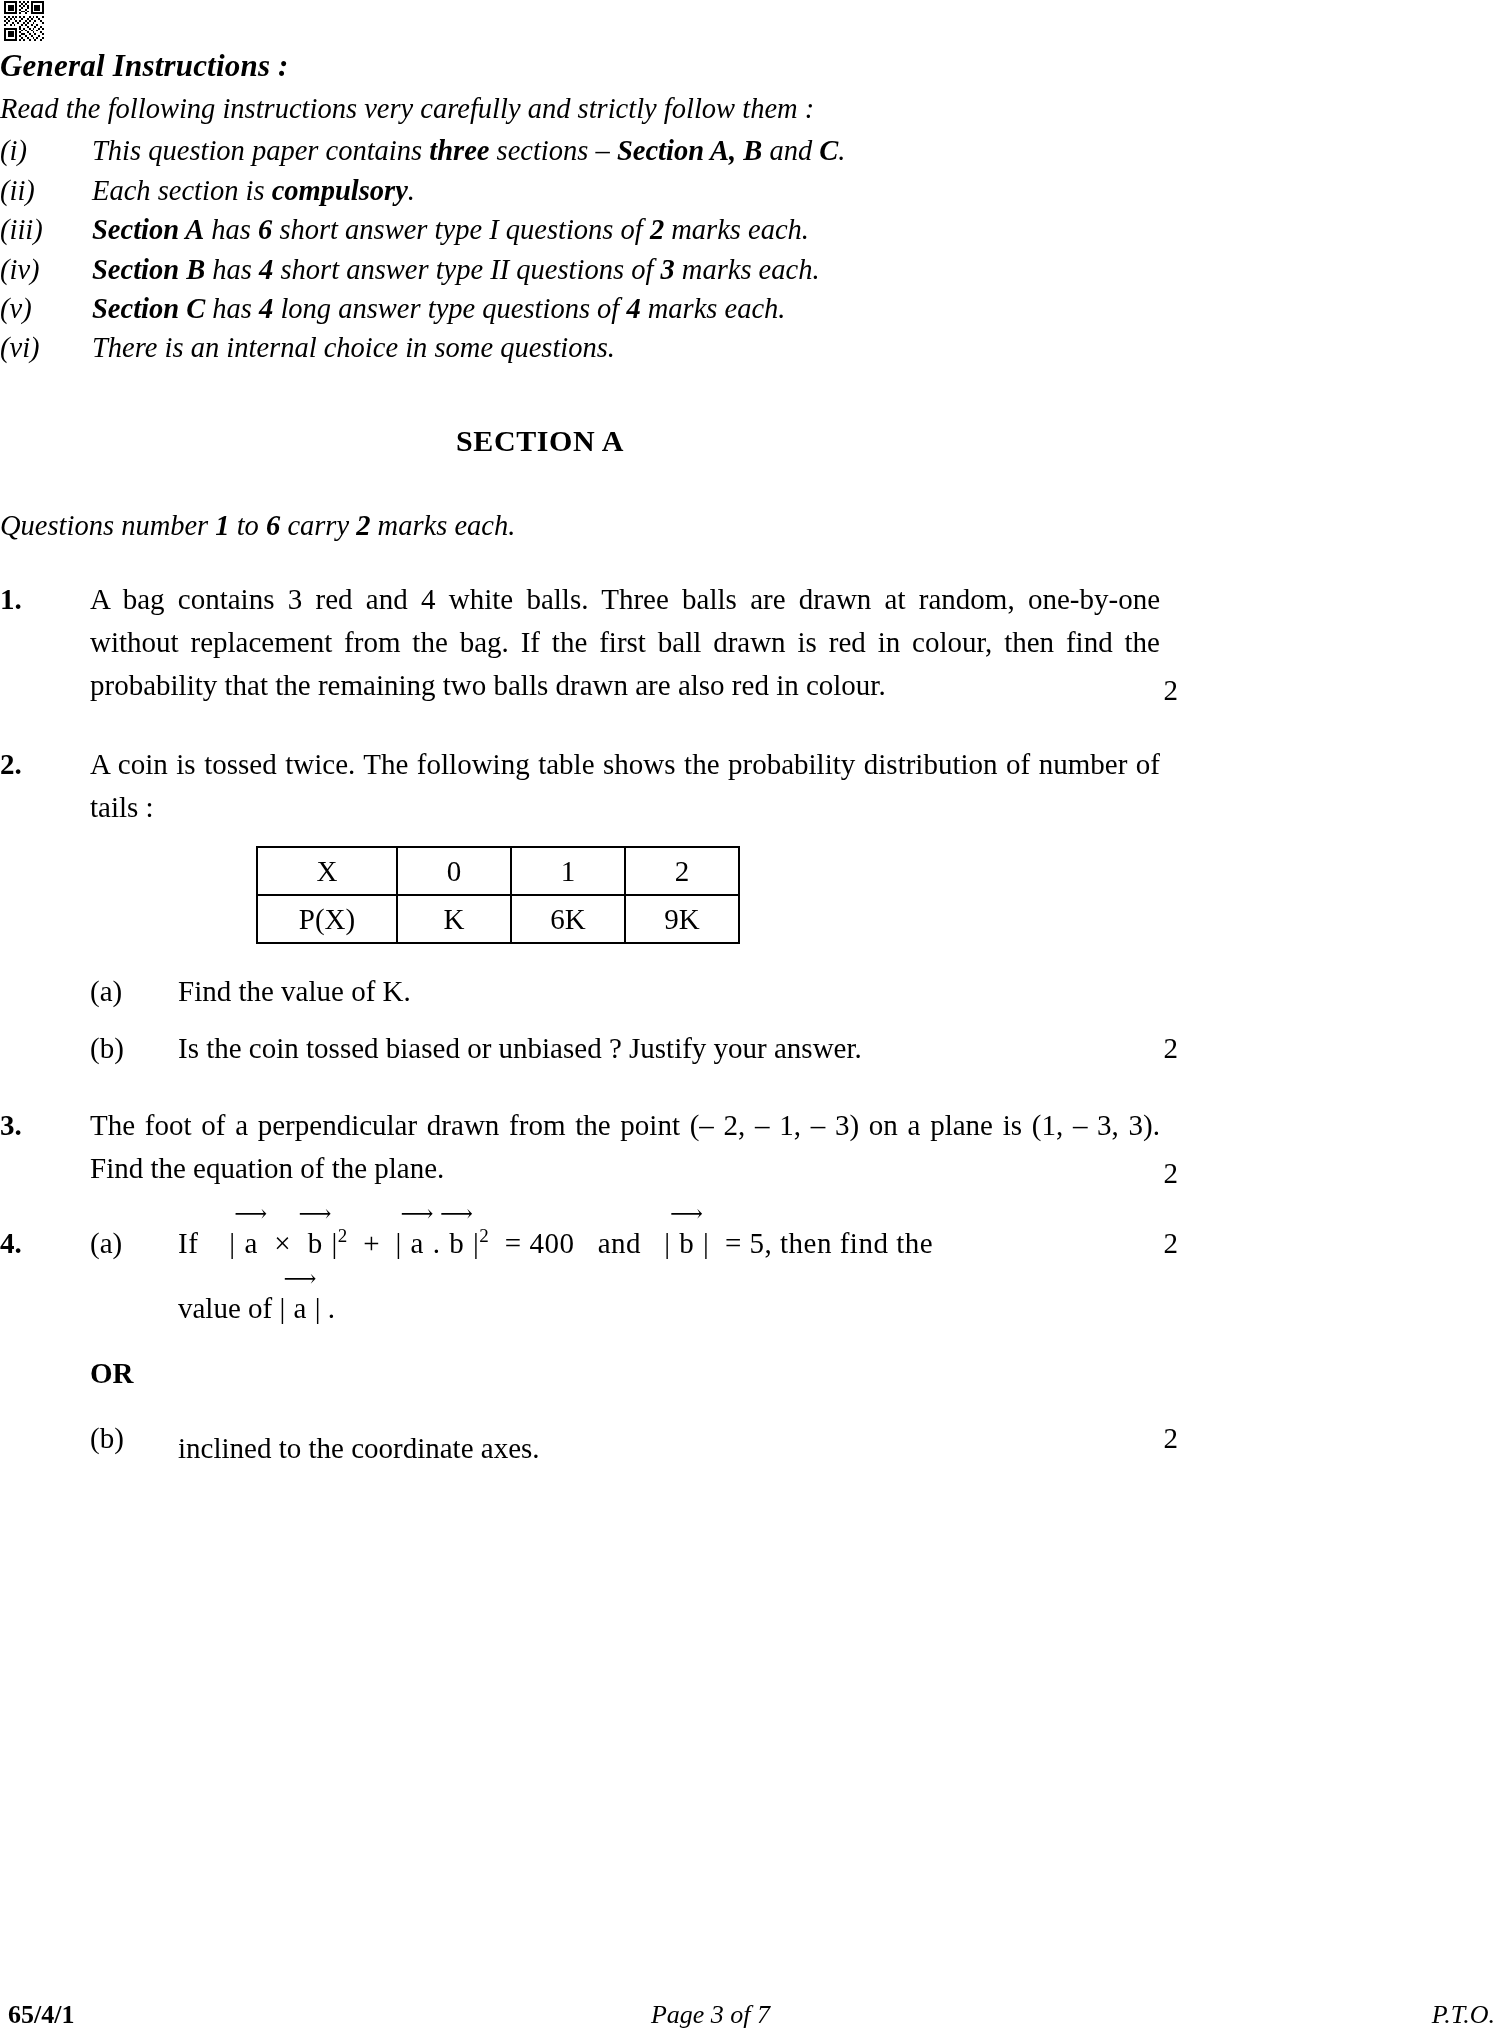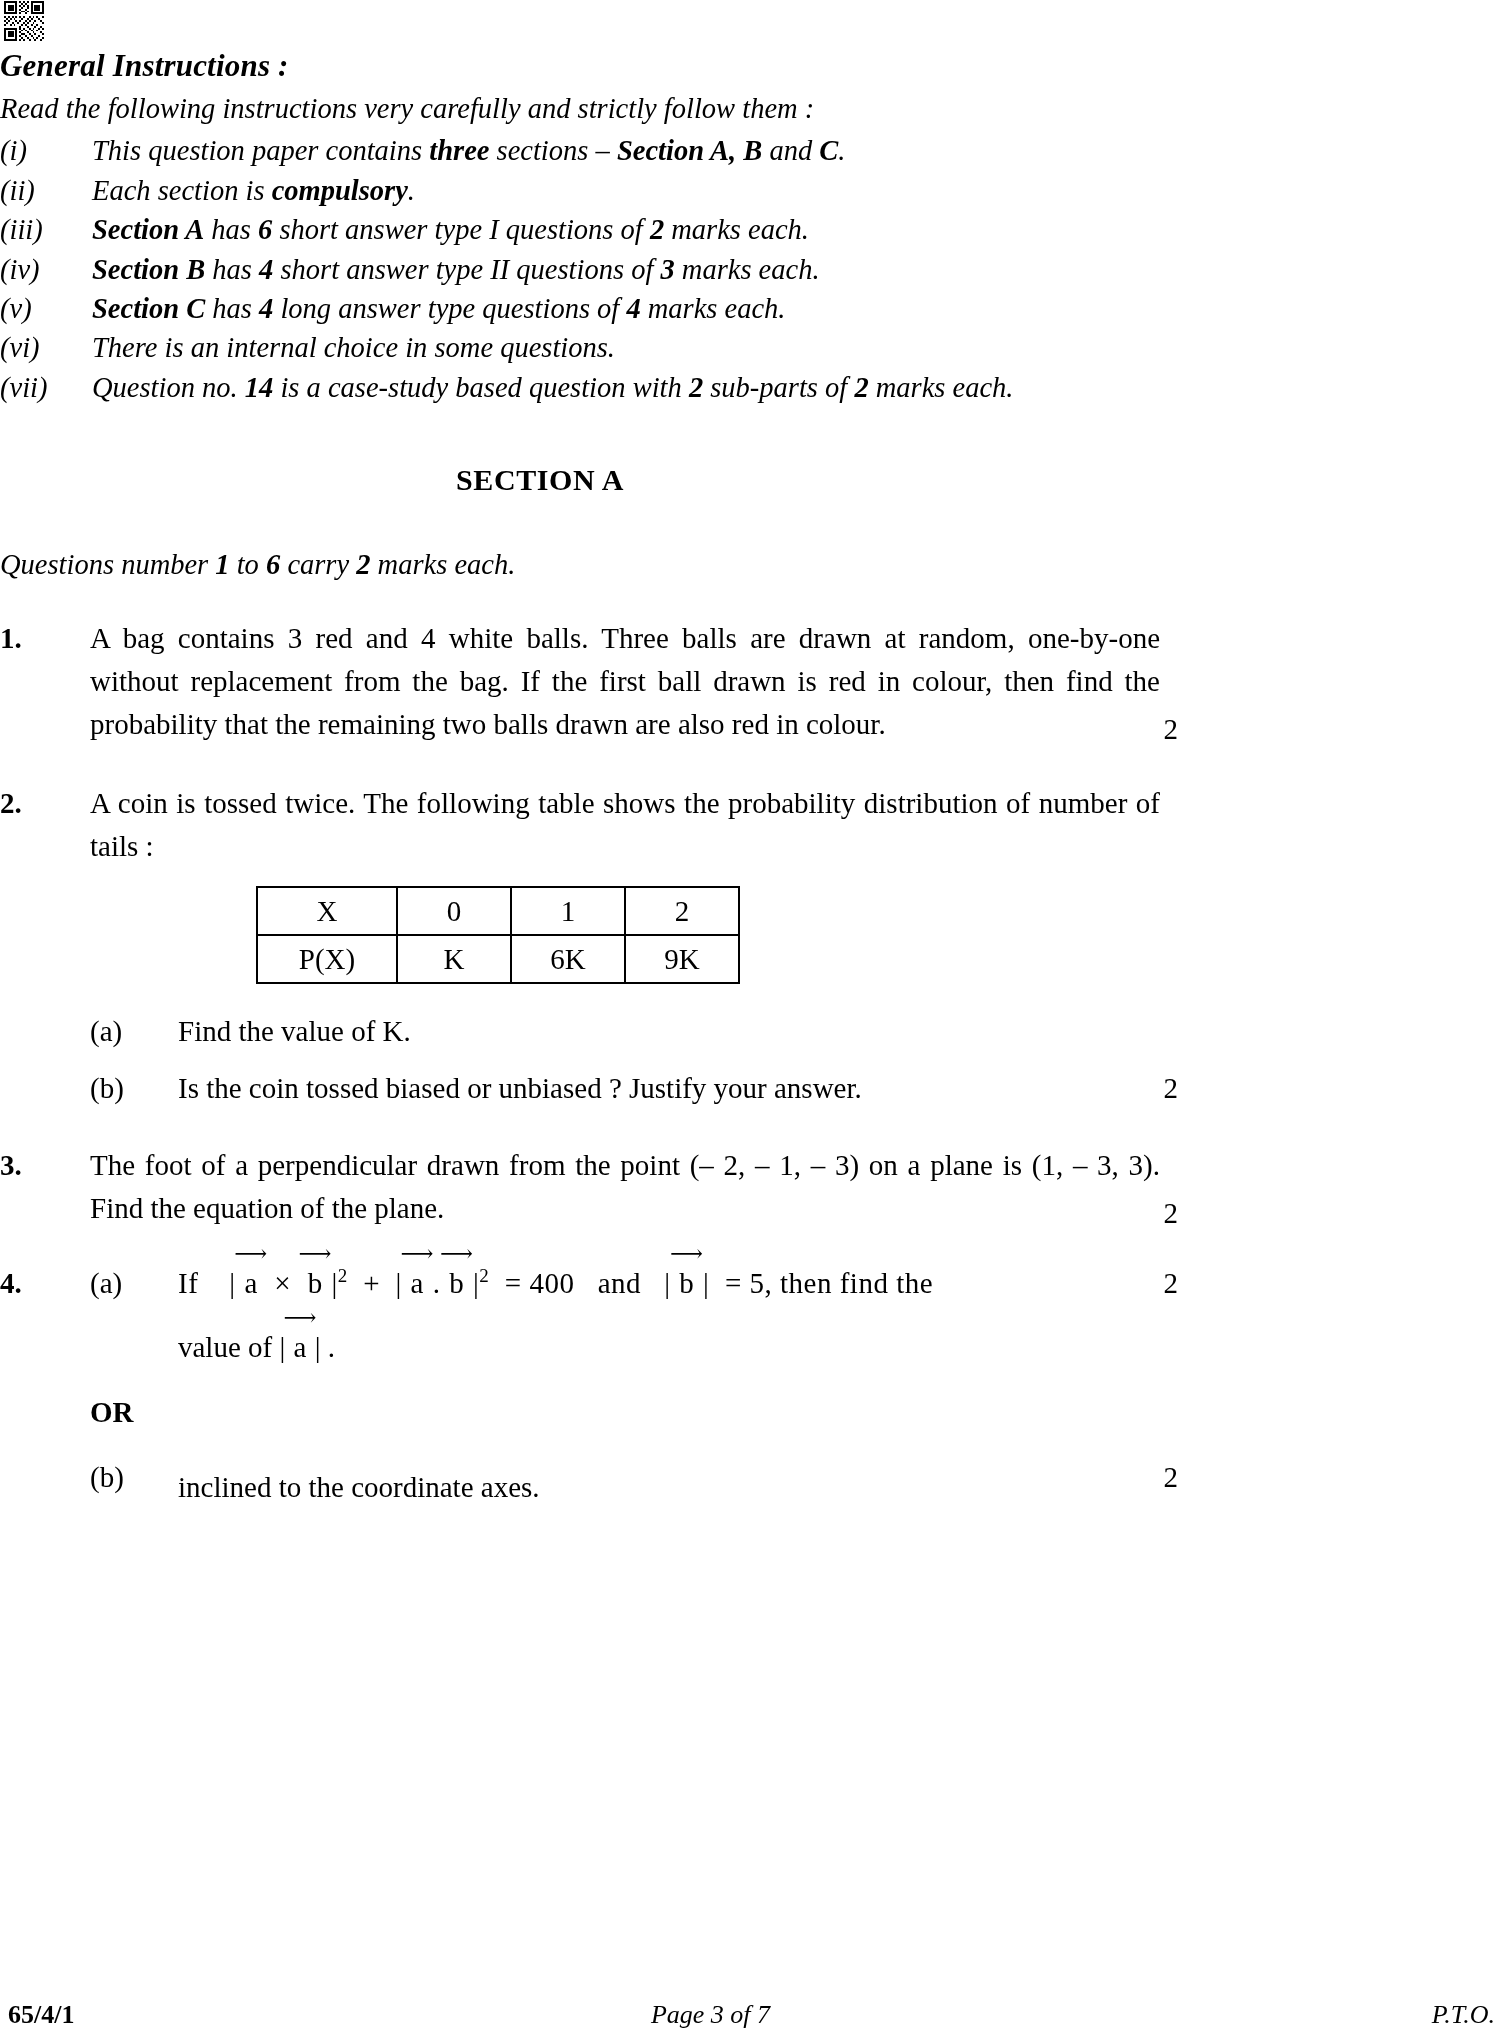--- a/index.html
+++ b/index.html
@@ -354,24 +354,20 @@
           <div class="txt"><b>Section B</b><span> has </span><b>4</b><span> short answer type II questions of </span><b>3</b><span> marks each.</span></div>
         </div>
         <div class="instr">
           <div class="num">(v)</div>
           <div class="txt"><b>Section C</b><span> has </span><b>4</b><span> long answer type questions of </span><b>4</b><span> marks each.</span></div>
         </div>
         <div class="instr">
           <div class="num">(vi)</div>
           <div class="txt"><span>There is an internal choice in some questions.</span></div>
         </div>
-        <div class="instr last">
-          <div class="num">(vii)</div>
-          <div class="txt"><span>Question no. </span><b>14</b><span> is a case-study based question with </span><b>2</b><span> sub-parts of </span><b>2</b><span> marks each.</span></div>
-        </div>
       </div>
 
     <div class="section-head">SECTION A</div>
 
     <div class="sub-note" id="section-a-note"><span>Questions number </span><b>1</b><span> to </span><b>6</b><span> carry </span><b>2</b><span> marks each.</span></div>
 
     <div class="q">
       <div class="qnum">1.</div>
       <div class="qbody just">A bag contains 3 red and 4 white balls. Three balls are drawn at random, one-by-one without replacement from the bag. If the first ball drawn is red in colour, then find the probability that the remaining two balls drawn are also red in colour.</div>
       <span class="marks" style="bottom:0;">2</span>

